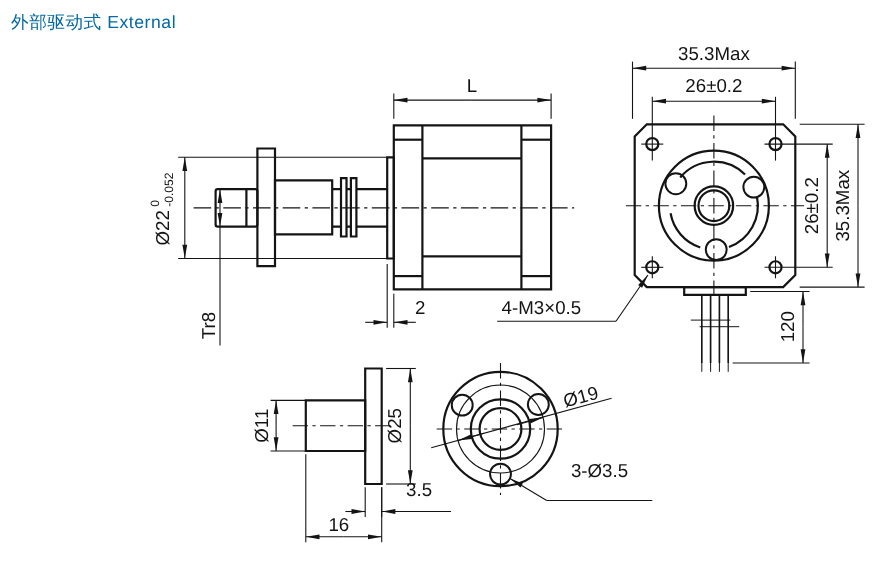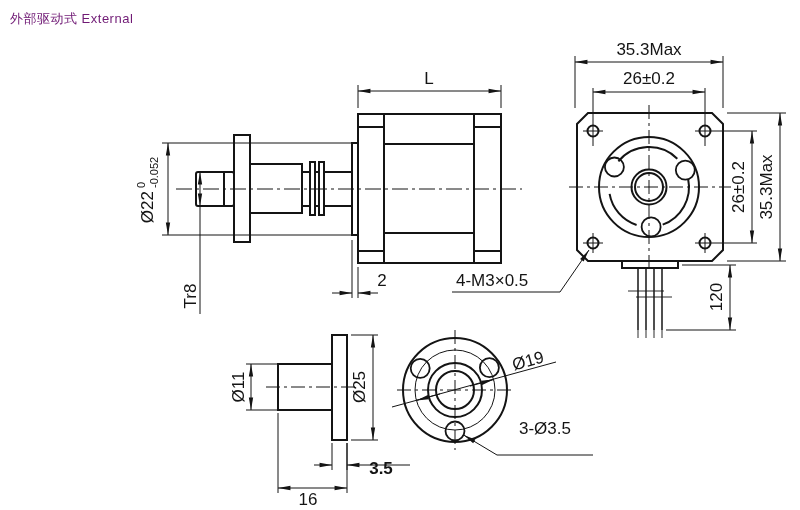--- a/index.html
+++ b/index.html
@@ -4,21 +4,21 @@
 <style>
   html,body{margin:0;padding:0;background:#fff;}
   #canvas{position:relative;width:800px;height:510px;background:#ffffff;overflow:hidden;
           font-family:"Liberation Sans",sans-serif;color:#111;}
   #linework{position:absolute;left:0;top:0;}
   .lbl{position:absolute;font-size:17px;line-height:1;color:#141414;white-space:nowrap;
        transform:translate(-50%,-50%);}
   .rot{transform:translate(-50%,-50%) rotate(-90deg);}
   .rot19{transform:translate(-50%,-50%) rotate(-15deg);}
   .leftalign{transform:translate(0,-50%);}
-  .title{position:absolute;left:10px;top:10px;font-size:13px;color:#701a75;
+  .title{position:absolute;left:10px;top:10px;font-size:16px;color:#0369a1;
          letter-spacing:0.5px;white-space:nowrap;}
   .tolblock{display:inline-flex;align-items:center;gap:3px;}
   .tolstack{display:inline-flex;flex-direction:column;font-size:11px;line-height:1.15;
             text-align:left;}
   svg line,svg path,svg rect,svg circle,svg polygon{vector-effect:non-scaling-stroke;}
 </style>
 </head>
 <body>
 
 <div id="canvas">
@@ -227,19 +227,19 @@
   <div class="lbl leftalign" style="left:456px;top:280px;text-align:center;">4-M3×0.5</div>
 
   <div class="lbl" style="left:649px;top:49px;">35.3Max</div>
   <div class="lbl" style="left:649px;top:78px;">26±0.2</div>
   <div class="lbl rot" style="left:738px;top:187px;">26±0.2</div>
   <div class="lbl rot" style="left:766px;top:187px;">35.3Max</div>
   <div class="lbl rot" style="left:716px;top:297px;">120</div>
 
   <div class="lbl rot" style="left:238px;top:387px;">Ø11</div>
   <div class="lbl rot" style="left:359px;top:387px;">Ø25</div>
-  <div class="lbl" style="left:381px;top:468px;font-weight:bold;">3.5</div>
-  <div class="lbl" style="left:308px;top:499px;">16</div>
+  <div class="lbl" style="left:381px;top:445px;">3.5</div>
+  <div class="lbl" style="left:308px;top:477px;">16</div>
 
   <div class="lbl rot19" style="left:528px;top:361px;">Ø19</div>
   <div class="lbl" style="left:545px;top:428px;">3-Ø3.5</div>
 
 </div>
 
 </body></html>

